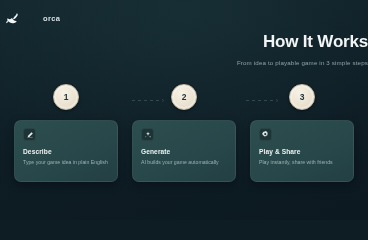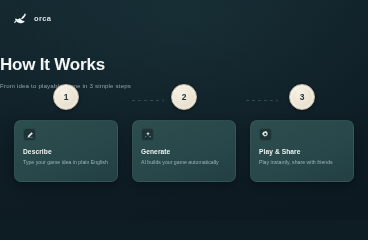--- a/index.html
+++ b/index.html
@@ -23,43 +23,42 @@
     height: 220px;
     background:
       radial-gradient(ellipse 420px 260px at 50% 6%, rgba(30,58,64,0.55) 0%, rgba(14,28,36,0) 70%),
       linear-gradient(160deg, #12242c 0%, #0e1c24 45%, #0c1921 100%);
     overflow: hidden;
   }
 
   
   .brand {
     position: absolute;
-    left: 12px;
+    left: 4px;
     top: 10px;
     display: flex;
     align-items: center;
-    gap: 5px;
+    gap: 22px;
     text-align: center;
   }
   .brand-mark { width: 17px; height: 17px; display: block; }
   .brand-name {
     color: #d9e2e4;
     font-size: 7.5px;
     font-weight: 700;
     letter-spacing: 0.4px;
   }
 
   
   .headline {
     position: absolute;
     top: 33px;
     left: 0;
     width: 100%;
-    text-align: left;
-    margin-top: 23px;
+    text-align: right;
   }
   .headline h1 {
     color: #f2f5f5;
     font-size: 17px;
     font-weight: 700;
     letter-spacing: -0.2px;
     line-height: 1.1;
   }
   .headline .sub {
     margin-top: 7px;

